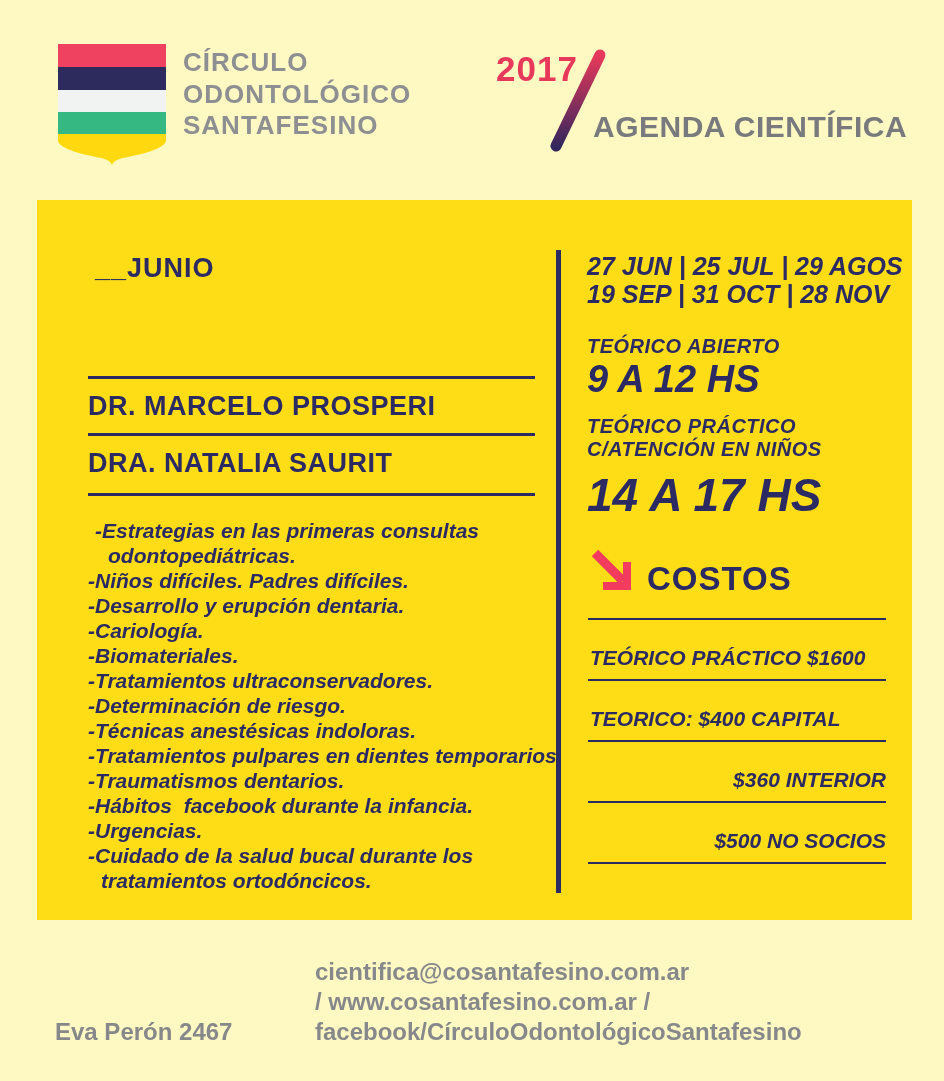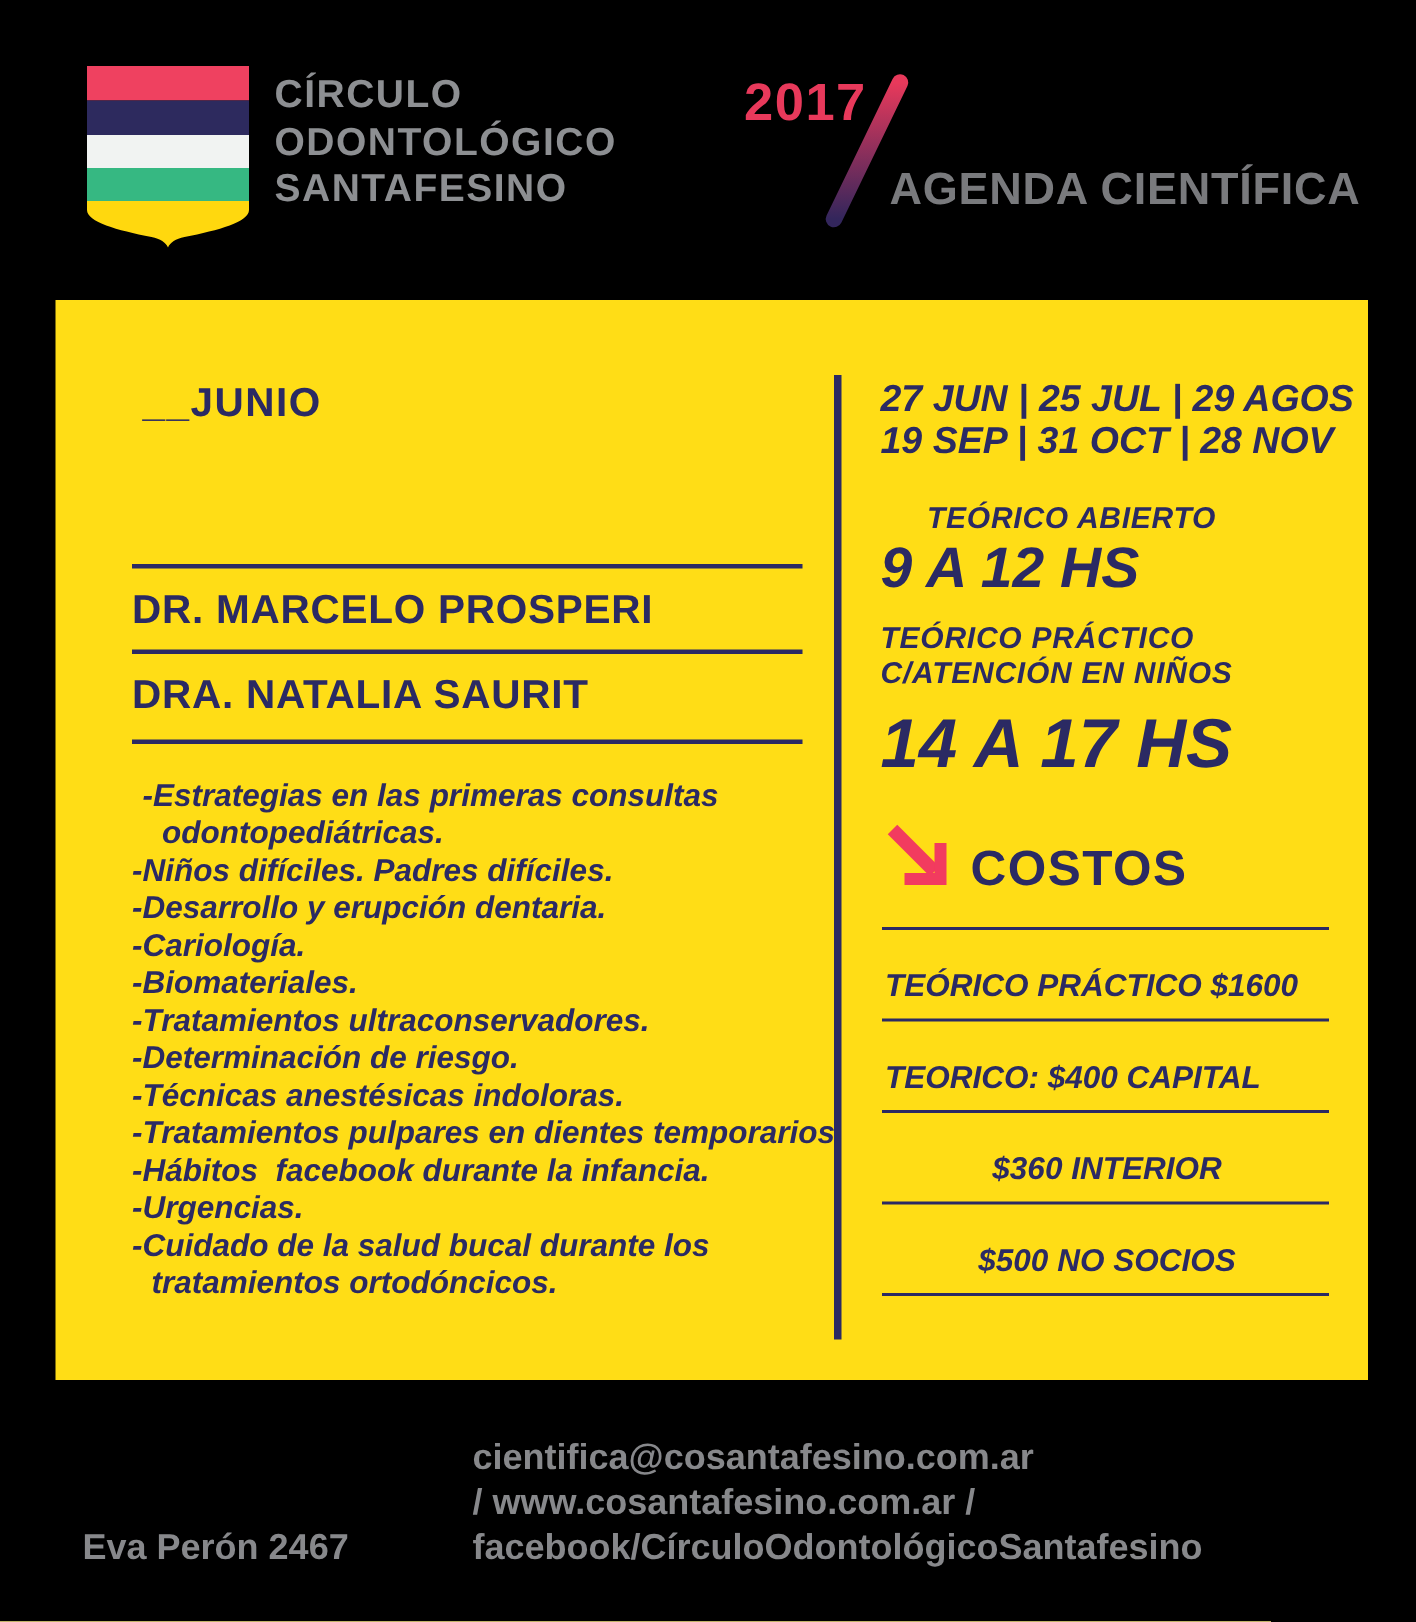--- a/index.html
+++ b/index.html
@@ -1,19 +1,19 @@
 <!DOCTYPE html>
 <html><head>
 <meta charset="utf-8">
 <style>
   * { box-sizing: border-box; margin: 0; padding: 0; }
   body { margin: 0; background: #ffffff; font-family: "Liberation Sans", sans-serif; }
   .page {
     position: relative; width: 944px; height: 1081px;
-    background: #000000; overflow: hidden;
+    background: #fef9c3; overflow: hidden;
   }
 
   
   .logo { position: absolute; left: 58px; top: 44px; width: 108px; height: 122px; }
   .org-name {
     position: absolute; left: 183px; top: 47px;
     font-size: 26px; line-height: 31.5px; letter-spacing: 1px;
     color: #8d8f92; font-weight: bold;
   }
   .year {
@@ -62,21 +62,21 @@
   .divider {
     position: absolute; left: 519px; top: 50px; width: 5px; height: 643px;
     background: #2b2a63;
   }
 
   .dates {
     position: absolute; left: 550px; top: 52px;
     font-size: 25px; line-height: 28px; font-weight: bold; font-style: italic;
   }
   .session1-label {
-    position: absolute; left: 581px; top: 136px;
+    position: absolute; left: 550px; top: 136px;
     font-size: 20px; line-height: 1; font-weight: bold; font-style: italic; letter-spacing: 0.5px;
   }
   .session1-time {
     position: absolute; left: 550px; top: 160px;
     font-size: 38px; line-height: 1; font-weight: bold; font-style: italic;
   }
   .session2-label {
     position: absolute; left: 550px; top: 215px;
     font-size: 20px; line-height: 23px; font-weight: bold; font-style: italic; letter-spacing: 0.5px;
   }
@@ -92,21 +92,21 @@
   }
   .costs {
     position: absolute; left: 551px; top: 418px; width: 298px;
     border-bottom: 2px solid #2b2a63;
   }
   .cost-row {
     border-top: 2px solid #2b2a63;
     padding: 25px 0 9px 2px;
     font-size: 21px; line-height: 25px; font-weight: bold; font-style: italic;
   }
-  .cost-row.center { text-align: center; }
+  .cost-row.center { text-align: right; }
 
   
   .footer-address {
     position: absolute; left: 55px; top: 957px;
     font-size: 24px; line-height: 30px; color: #87888b; font-weight: bold; white-space: pre-wrap;
   }
   .footer-contact {
     position: absolute; left: 315px; top: 957px;
     font-size: 24px; line-height: 30px; color: #87888b; font-weight: bold;
   }
@@ -157,20 +157,21 @@
     <div class="topics">
       <div class="topic-item first">-Estrategias en las primeras consultas odontopediátricas.</div>
       <div class="topic-item">-Niños difíciles. Padres difíciles.</div>
       <div class="topic-item">-Desarrollo y erupción dentaria.</div>
       <div class="topic-item">-Cariología.</div>
       <div class="topic-item">-Biomateriales.</div>
       <div class="topic-item">-Tratamientos ultraconservadores.</div>
       <div class="topic-item">-Determinación de riesgo.</div>
       <div class="topic-item">-Técnicas anestésicas indoloras.</div>
       <div class="topic-item">-Tratamientos pulpares en dientes temporarios.</div>
+      <div class="topic-item">-Traumatismos dentarios.</div>
       <div class="topic-item">-Hábitos  facebook durante la infancia.</div>
       <div class="topic-item">-Urgencias.</div>
       <div class="topic-item">-Cuidado de la salud bucal durante los tratamientos ortodóncicos.</div>
     </div>
 
     <div class="divider"></div>
 
     <div class="dates">
       <div>27 JUN | 25 JUL | 29 AGOS</div>
       <div>19 SEP | 31 OCT | 28 NOV</div>

